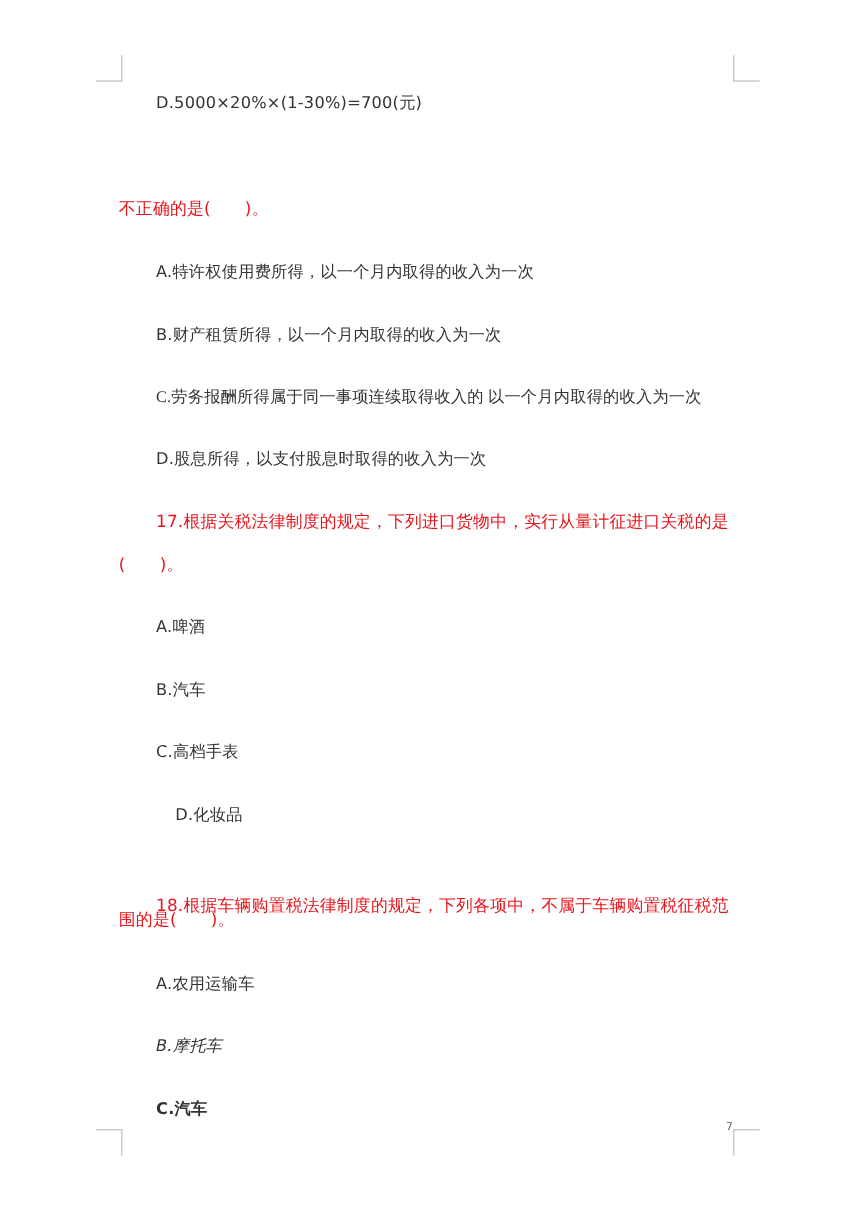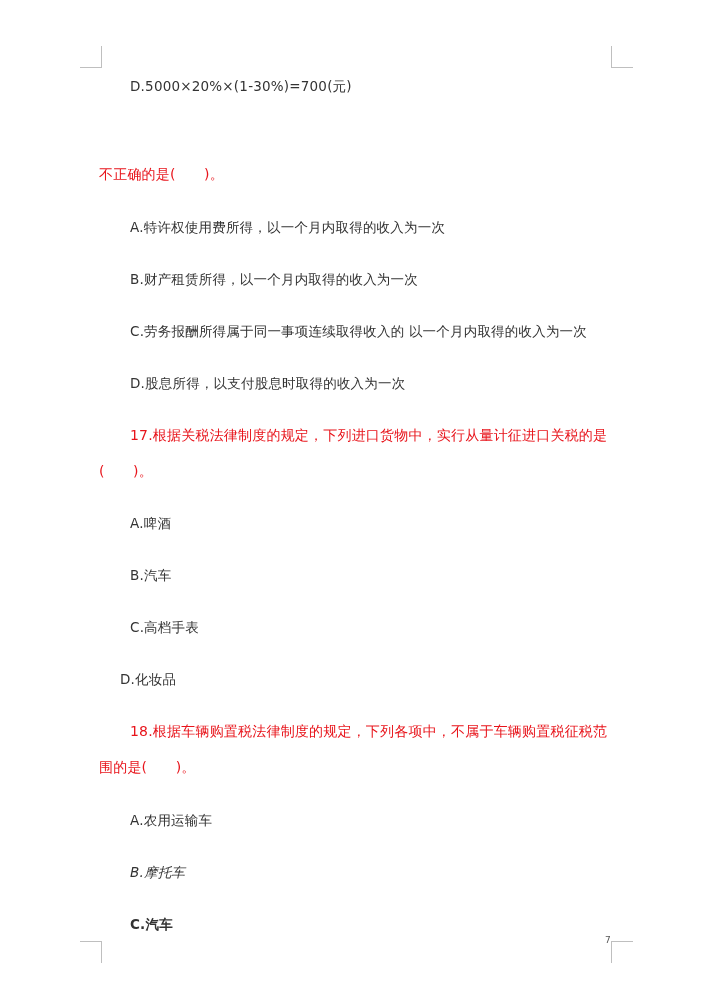--- a/index.html
+++ b/index.html
@@ -24,32 +24,32 @@
   <div class="mark" style="left:101px;top:941px;width:1px;height:22px;"></div>
   <div class="mark" style="left:611px;top:941px;width:22px;height:1px;"></div>
   <div class="mark" style="left:611px;top:941px;width:1px;height:22px;"></div>
 
   <div class="line" style="left:130px;top:77px;">D.5000×20%×(1-30%)=700(元)</div>
 
   <div class="line q" style="left:99px;top:165px;">不正确的是(　　)。</div>
 
   <div class="line" style="left:130px;top:218px;">A.特许权使用费所得，以一个月内取得的收入为一次</div>
   <div class="line" style="left:130px;top:270px;">B.财产租赁所得，以一个月内取得的收入为一次</div>
-  <div class="line" style="left:130px;top:322px;">C.劳务报酬所得属于同一事项连续取得收入的 以一个月内取得的收入为一次</div>
+  <div class="line" style="left:130px;top:322px;font-family:Liberation Serif, serif;">C.劳务报酬所得属于同一事项连续取得收入的 以一个月内取得的收入为一次</div>
   <div class="line" style="left:130px;top:374px;">D.股息所得，以支付股息时取得的收入为一次</div>
 
   <div class="line q" style="left:130px;top:426px;">17.根据关税法律制度的规定，下列进口货物中，实行从量计征进口关税的是</div>
   <div class="line q" style="left:99px;top:462px;">(　　)。</div>
 
   <div class="line" style="left:130px;top:514px;">A.啤酒</div>
   <div class="line" style="left:130px;top:566px;">B.汽车</div>
   <div class="line" style="left:130px;top:618px;">C.高档手表</div>
-  <div class="line" style="left:120px;top:670px;">D.化妆品</div>
+  <div class="line" style="left:146px;top:670px;">D.化妆品</div>
 
-  <div class="line q" style="left:130px;top:722px;">18.根据车辆购置税法律制度的规定，下列各项中，不属于车辆购置税征税范</div>
+  <div class="line q" style="left:130px;top:746px;">18.根据车辆购置税法律制度的规定，下列各项中，不属于车辆购置税征税范</div>
   <div class="line q" style="left:99px;top:758px;">围的是(　　)。</div>
 
   <div class="line" style="left:130px;top:811px;">A.农用运输车</div>
   <div class="line" style="left:130px;top:863px;font-style:italic;">B.摩托车</div>
   <div class="line" style="left:130px;top:915px;font-weight:bold;">C.汽车</div>
 
   <div class="pagenum">7</div>
 </div>
 
 </body></html>

